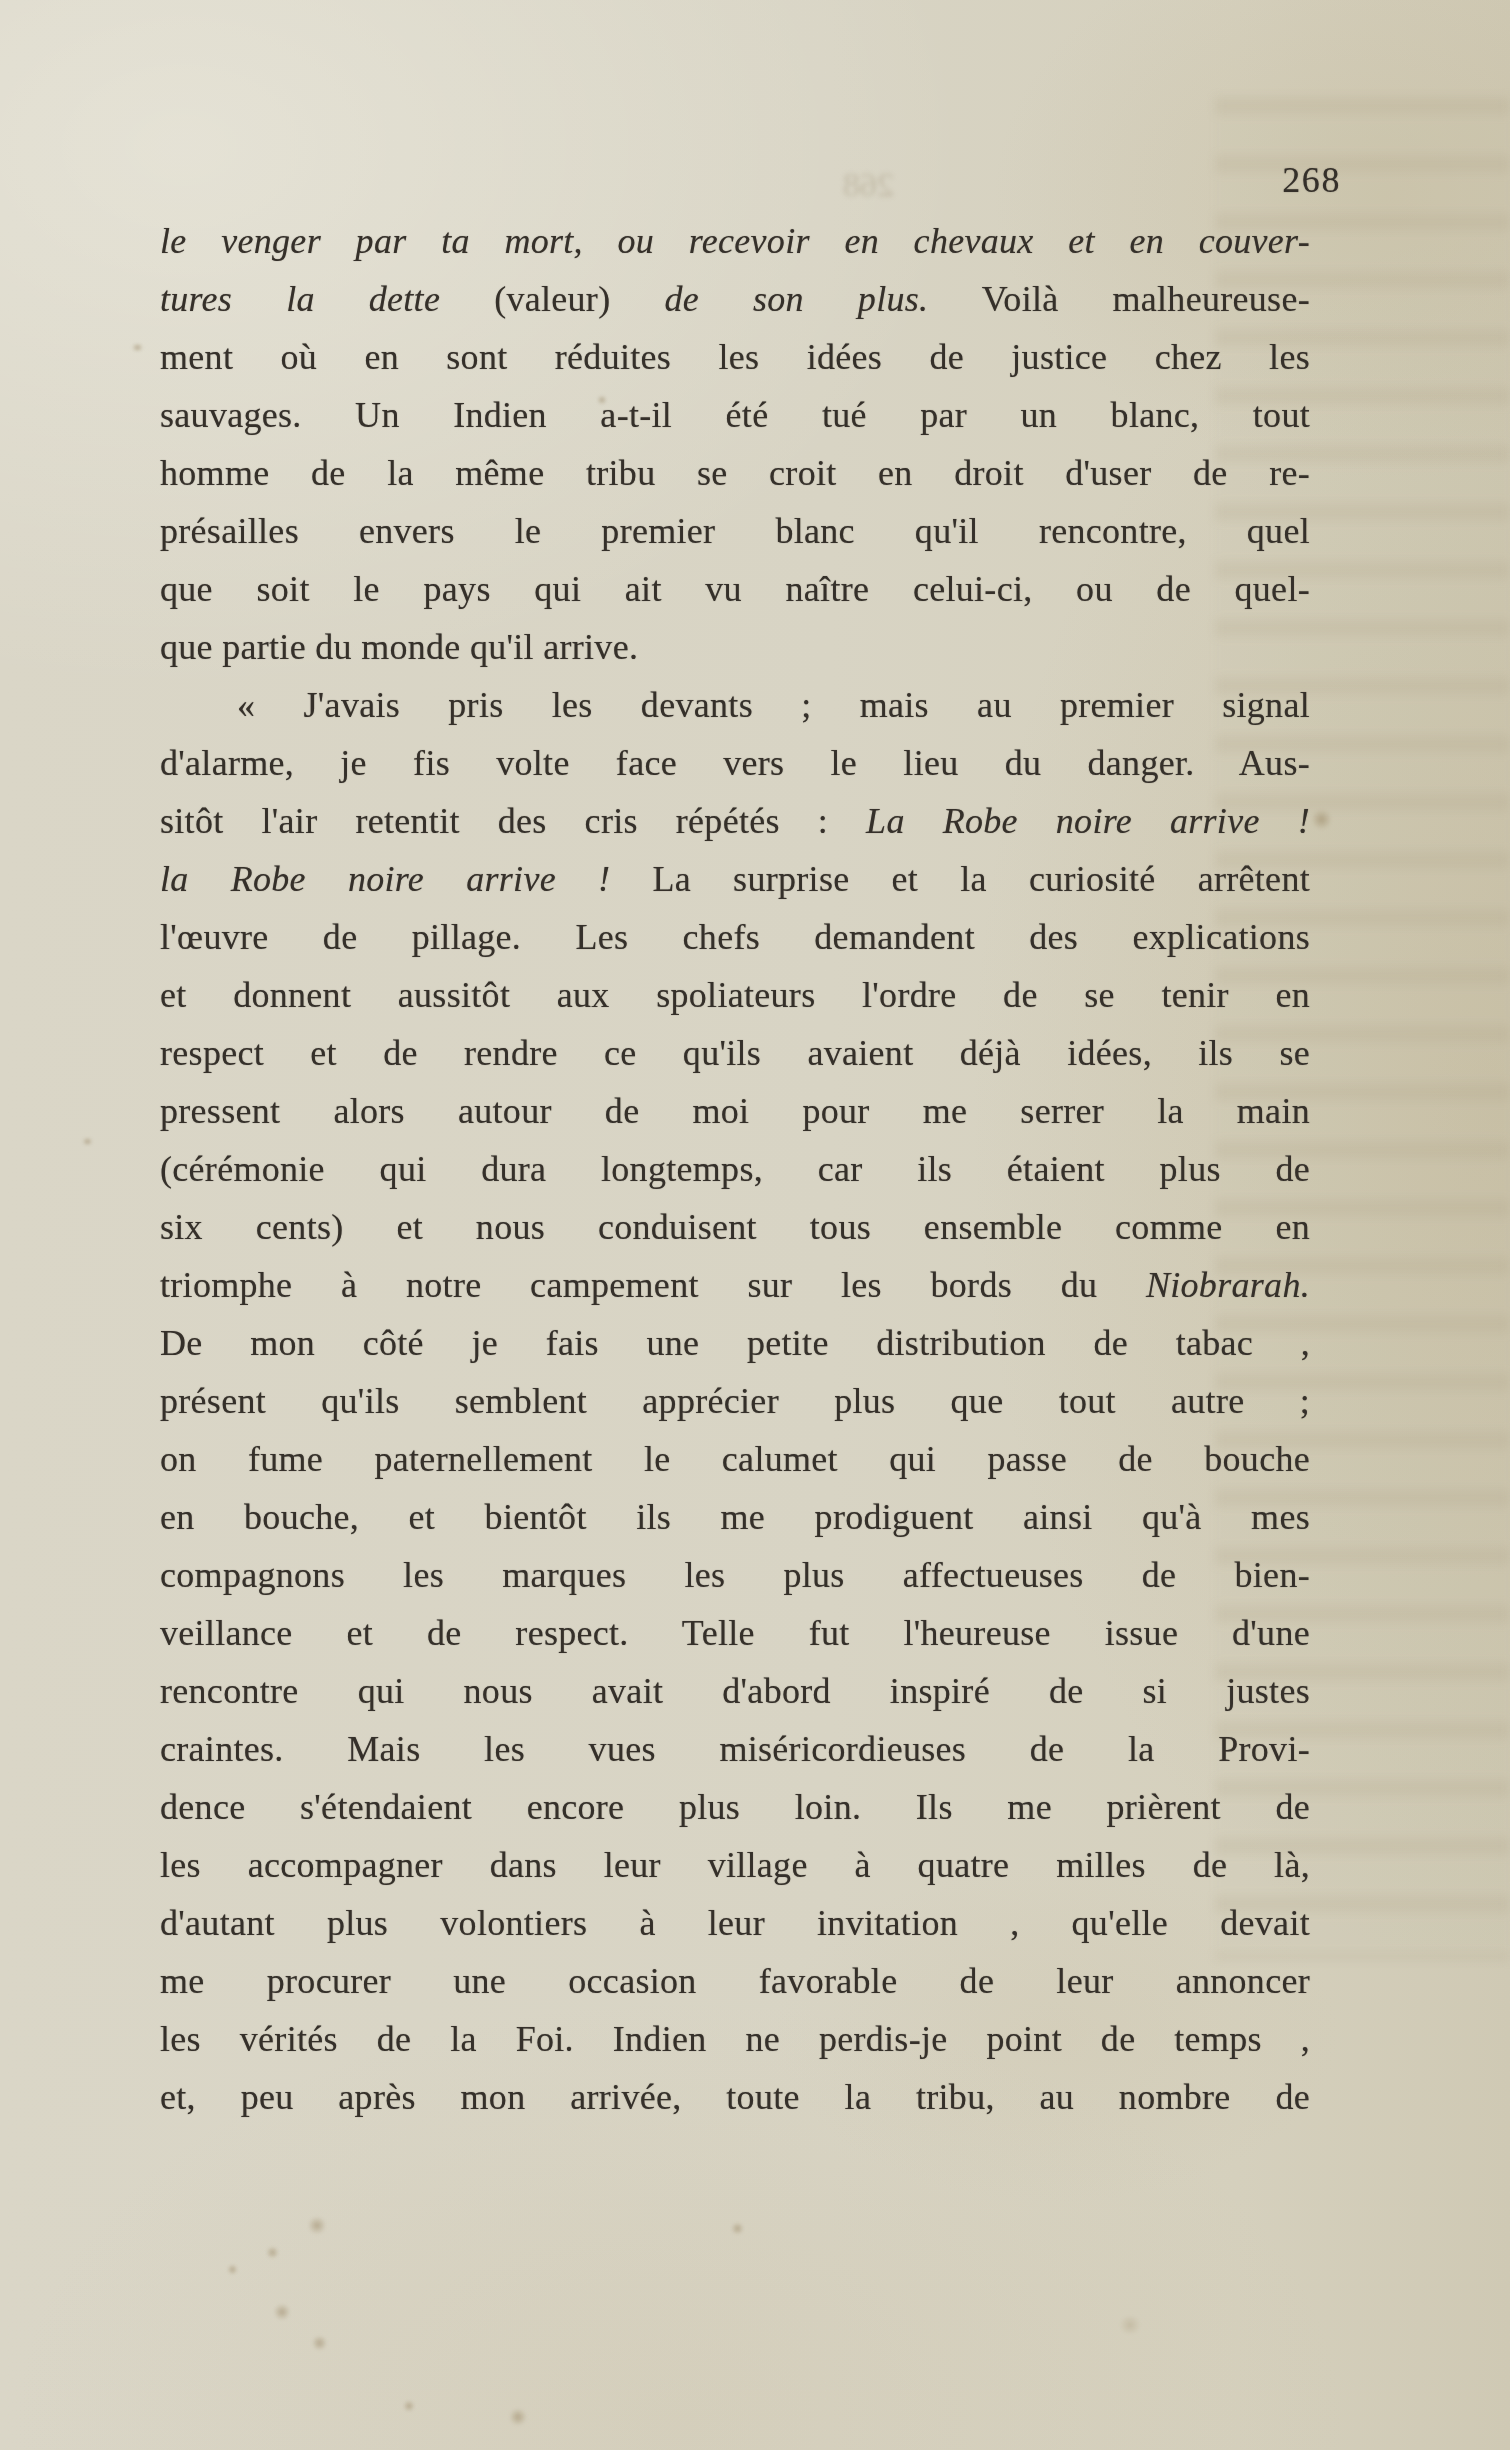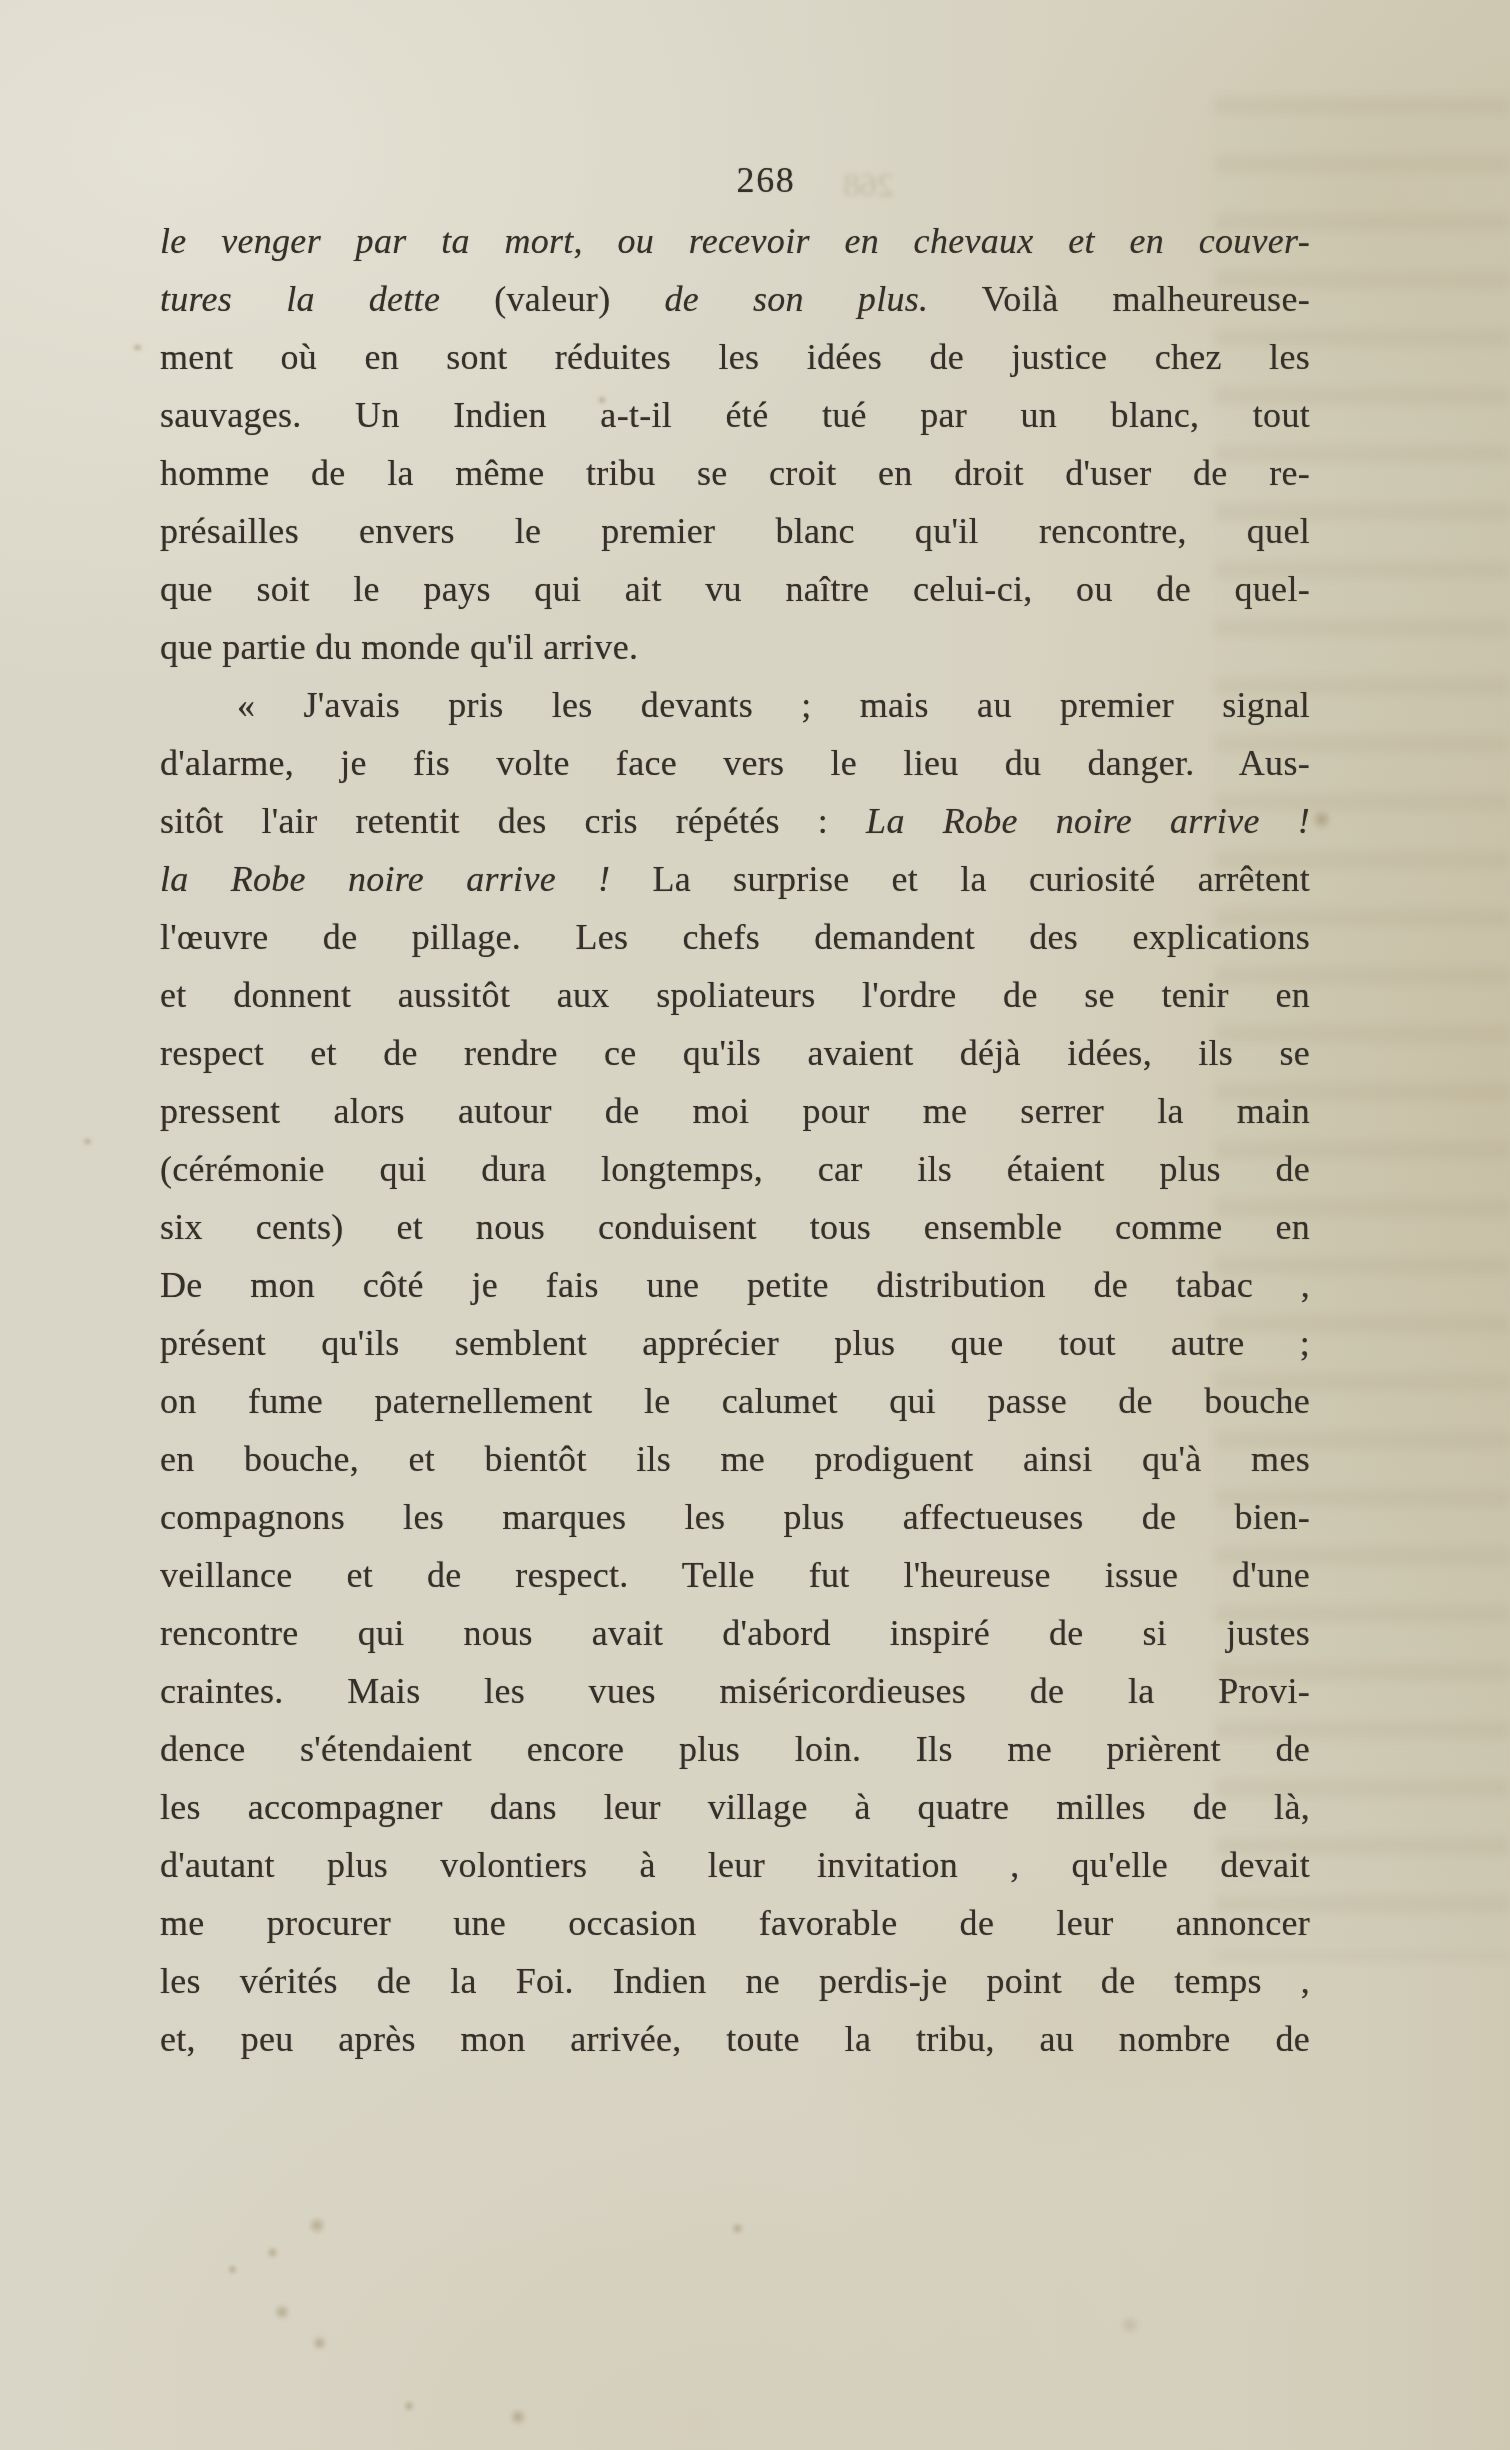--- a/index.html
+++ b/index.html
@@ -48,21 +48,21 @@
     position: absolute;
     border-radius: 50%;
     background: radial-gradient(circle, rgba(142,120,82,0.45), rgba(142,120,82,0.0) 70%);
     filter: blur(1.6px);
   }
   
   .page-number {
     position: absolute;
     left: 160px; top: 159px;
     width: 1150px;
-    text-align: center;
+    text-align: right;
     transform: translateX(31px);
     font-size: 36px;
     letter-spacing: 1.6px;
     color: var(--ink, #35302a);
     text-shadow: 0 0 1.2px rgba(53,48,42,0.55);
   }
   .text-block {
     position: absolute;
     left: 160px; top: 212px;
     width: 1150px;
@@ -121,20 +121,21 @@
       <div class="line just indent"><span class="rm">« J'avais pris les devants ; mais au premier signal</span></div>
       <div class="line just"><span class="rm">d'alarme, je fis volte face vers le lieu du danger. Aus-</span></div>
       <div class="line just"><span class="rm">sitôt l'air retentit des cris répétés : </span><span class="it">La Robe noire arrive !</span></div>
       <div class="line just"><span class="it">la Robe noire arrive ! </span><span class="rm">La surprise et la curiosité arrêtent</span></div>
       <div class="line just"><span class="rm">l'œuvre de pillage. Les chefs demandent des explications</span></div>
       <div class="line just"><span class="rm">et donnent aussitôt aux spoliateurs l'ordre de se tenir en</span></div>
       <div class="line just"><span class="rm">respect et de rendre ce qu'ils avaient déjà idées, ils se</span></div>
       <div class="line just"><span class="rm">pressent alors autour de moi pour me serrer la main</span></div>
       <div class="line just"><span class="rm">(cérémonie qui dura longtemps, car ils étaient plus de</span></div>
       <div class="line just"><span class="rm">six cents) et nous conduisent tous ensemble comme en</span></div>
+      <div class="line just"><span class="rm">triomphe à notre campement sur les bords du </span><span class="it">Niobrarah.</span></div>
       <div class="line just"><span class="rm">De mon côté je fais une petite distribution de tabac ,</span></div>
       <div class="line just"><span class="rm">présent qu'ils semblent apprécier plus que tout autre ;</span></div>
       <div class="line just"><span class="rm">on fume paternellement le calumet qui passe de bouche</span></div>
       <div class="line just"><span class="rm">en bouche, et bientôt ils me prodiguent ainsi qu'à mes</span></div>
       <div class="line just"><span class="rm">compagnons les marques les plus affectueuses de bien-</span></div>
       <div class="line just"><span class="rm">veillance et de respect. Telle fut l'heureuse issue d'une</span></div>
       <div class="line just"><span class="rm">rencontre qui nous avait d'abord inspiré de si justes</span></div>
       <div class="line just"><span class="rm">craintes. Mais les vues miséricordieuses de la Provi-</span></div>
       <div class="line just"><span class="rm">dence s'étendaient encore plus loin. Ils me prièrent de</span></div>
       <div class="line just"><span class="rm">les accompagner dans leur village à quatre milles de là,</span></div>

